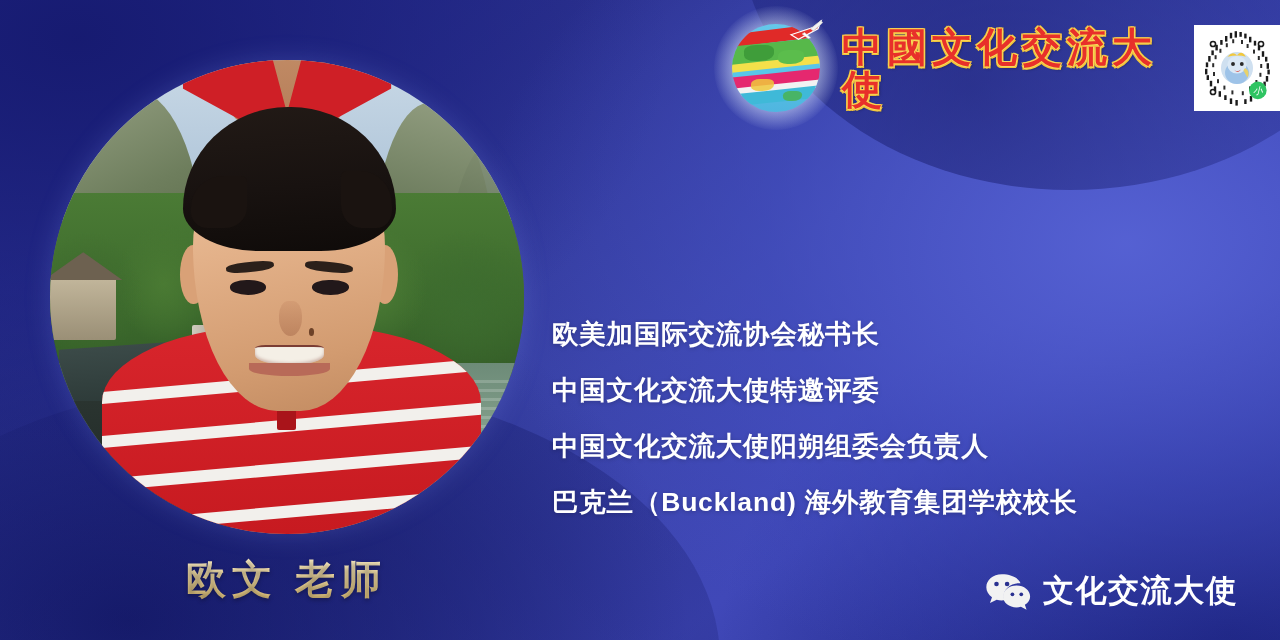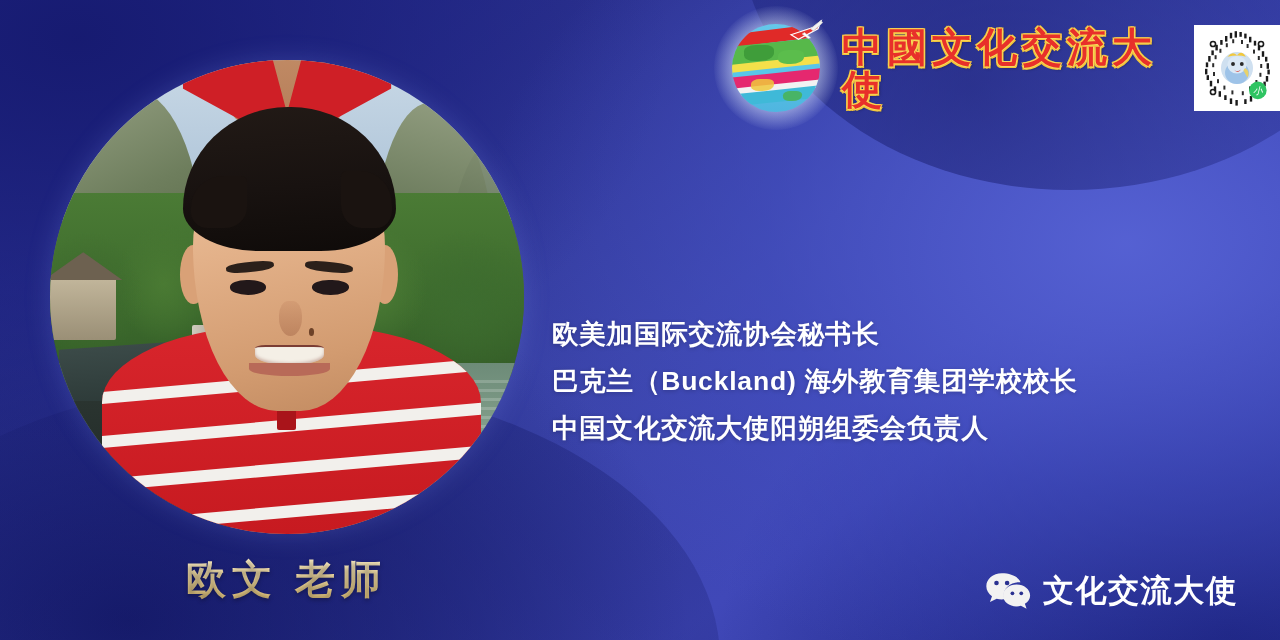--- a/index.html
+++ b/index.html
@@ -286,21 +286,21 @@
 
   
   .headline {
     position:absolute; left:552px; top:195px;
     font-size:50px; font-weight:bold; color:#ffffff;
     letter-spacing:3px;
     text-shadow:0 2px 6px rgba(0,0,0,0.25);
   }
   .creds {
     position:absolute; left:552px; top:316px;
-    display:flex; flex-direction:column; gap:11px;
+    display:flex; flex-direction:column; gap:20px;
   }
   .cred-line {
     font-size:26.5px; font-weight:bold; color:#ffffff;
     letter-spacing:0.8px; white-space:nowrap;
     text-shadow:0 1px 4px rgba(0,0,0,0.22);
   }
 
   
   .personname {
     position:absolute; left:186px; top:552px;
@@ -309,21 +309,21 @@
     color:#f6e3b0;
     background:linear-gradient(180deg,#fdf3d2 0%,#f3dca2 45%,#d9b96c 100%);
     -webkit-background-clip:text; background-clip:text;
     -webkit-text-fill-color:transparent;
     text-shadow:0 2px 4px rgba(0,0,0,0.3);
   }
 
   
   .wxfooter {
     position:absolute; right:42px; bottom:28px;
-    display:flex; align-items:center; gap:12px;
+    display:flex; align-items:flex-end; gap:12px;
   }
   .wx-icon { width:46px; height:40px; flex:0 0 auto; }
   .wx-label {
     font-size:31px; font-weight:bold; color:#ffffff;
     letter-spacing:1.5px;
   }
 </style>
 </head>
 <body>
 
@@ -472,22 +472,23 @@
         <path d="M60 50 Q67 54 63 62 Q60 56 58 53 Z" fill="#e8d26a"></path>
         <circle cx="76" cy="78" r="11" fill="#2fc462"></circle>
         <text x="76" y="83" font-size="12" fill="#ffffff" text-anchor="middle" font-family="DejaVu Sans, sans-serif" font-style="italic">小</text>
       </svg>
     </div>
   </div>
 
 
   <div class="creds">
     <div class="cred-line">欧美加国际交流协会秘书长</div>
+    <div class="cred-line">中国文化交流大使特邀评委</div>
+    <div class="cred-line">中国文化交流大使阳朔组委会负责人</div>
     <div class="cred-line">巴克兰（Buckland) 海外教育集团学校校长</div>
-    <div class="cred-line">中国文化交流大使阳朔组委会负责人</div>
   </div>
 
   <div class="personname">欧文 老师</div>
 
   <div class="wxfooter">
     <svg class="wx-icon" viewBox="0 0 52 44">
       <path d="M19 2 C9 2 1.5 8.6 1.5 16.6 C1.5 21.1 4 25.1 7.9 27.8 L5.6 34.4 L13.2 30.7 C15 31.2 17 31.5 19 31.5 C20 31.5 21 31.4 21.9 31.3 C21.4 29.9 21.1 28.4 21.1 26.9 C21.1 18.6 29.1 12 38.9 12 C39.3 12 39.7 12 40.1 12.1 C38.3 6.3 29.6 2 19 2 Z" fill="#f2f2f2"></path>
       <circle cx="13" cy="13" r="2.6" fill="#2a3190"></circle>
       <circle cx="25" cy="13" r="2.6" fill="#2a3190"></circle>
       <path d="M51 27 C51 20.1 44.1 14.6 35.7 14.6 C27.3 14.6 20.4 20.1 20.4 27 C20.4 33.9 27.3 39.4 35.7 39.4 C37.4 39.4 39.1 39.1 40.6 38.7 L47 42 L45.1 36.5 C48.7 34.2 51 30.8 51 27 Z" fill="#f2f2f2"></path>

